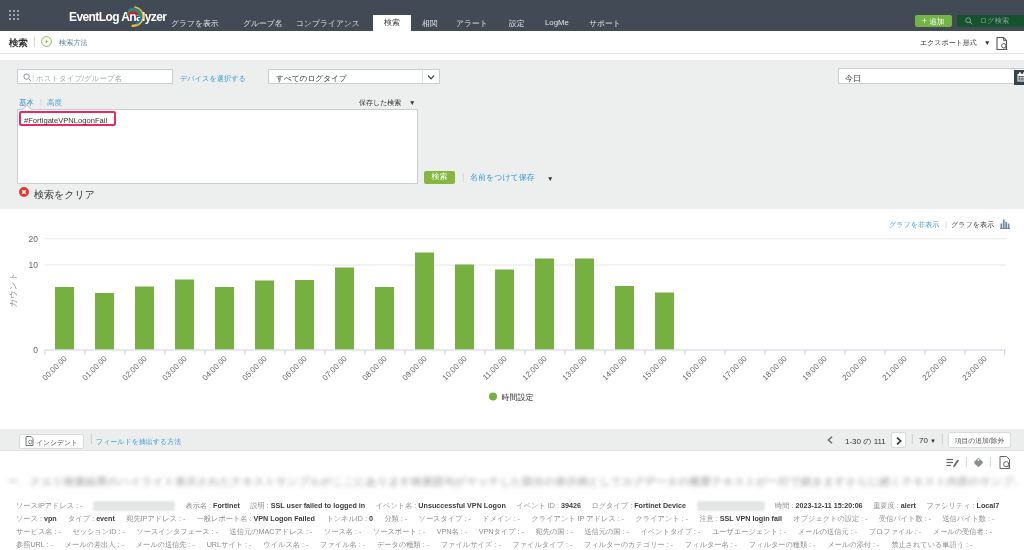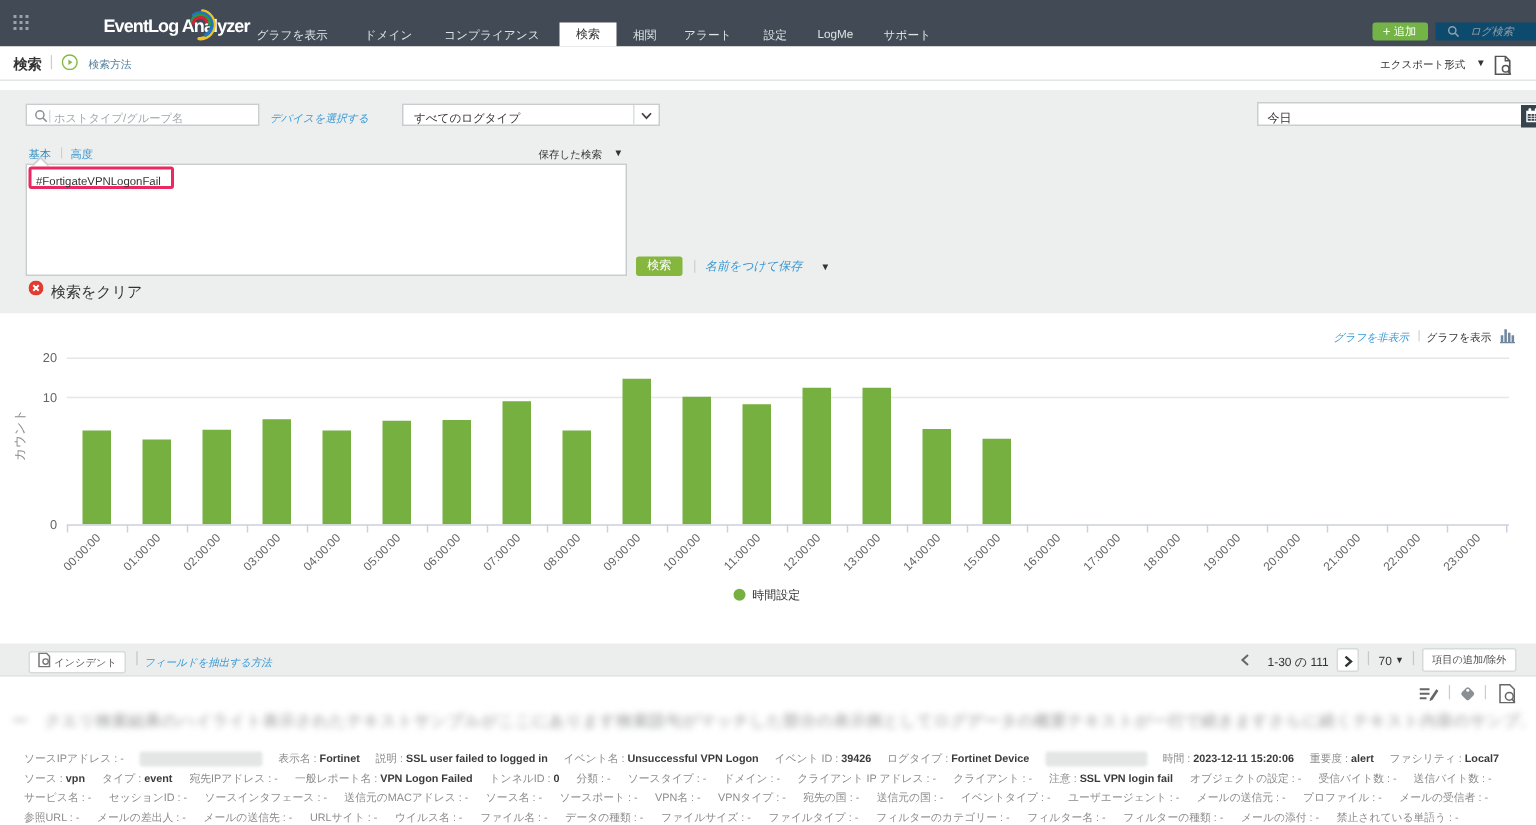--- a/index.html
+++ b/index.html
@@ -11,31 +11,31 @@
 
 #topbar { position:absolute; left:0; top:0; width:1024px; height:31px; background:#424b55; }
 #waffle { position:absolute; left:9px; top:10px; width:11px; height:11px; }
 #waffle i { position:absolute; width:2.2px; height:2.2px; background:#9aa3ab; }
 #logo { position:absolute; left:31px; top:10px; color:#fff; font-weight:bold; font-size:12px; letter-spacing:-0.6px;padding-left:38px; }
 #nav { position:absolute; left:0; top:0; width:1024px; height:31px; font-size:7.8px; color:#dde2e6; }
 #nav .it { position:absolute; top:18px; }
 #nav .tab { position:absolute; left:373px; top:15px; width:38px; height:16px; background:#fff; color:#333; text-align:center; line-height:16px; font-size:8px; }
 #tr1 { position:absolute; top:0; left:0; width:1024px; height:13px; }
 #addbtn { position:absolute; left:914.5px; top:14.5px; width:37px; height:12px; background:#74b446; border-radius:2px; color:#fff; font-size:7.5px; text-align:center; line-height:12px; }
-#logsearch { position:absolute; left:957px; top:14.5px; width:67px; height:12px; background:#0c4a6e; color:#959da5; font-size:7.2px; line-height:12px;font-style:italic; }
+#logsearch { position:absolute; left:957px; top:14.5px; width:67px; height:12px; background:#14532d; color:#959da5; font-size:7.2px; line-height:12px; }
 
 
 #pagehead { position:absolute; left:0; top:31px; width:1024px; height:23px; background:#fff; border-bottom:1px solid #e3e4e4; }
 #ph-title { position:absolute; left:9px; top:6px; font-size:9.5px; font-weight:bold; color:#333; letter-spacing:-0.2px; }
 .sep { color:#ccc; }
 
 
 #panel { position:absolute; left:0; top:60px; width:1024px; height:149px; background:#edeeee; }
 .inp { position:absolute; background:#fff; border:1px solid #c9cdcf; }
-.blue { color:#3799d4;font-style:italic; }
+.blue { color:#3799d4; }
 .steel { color:#54809c; }
 .txt { font-size:8.5px; color:#333; }
 
 
 #chartsec { position:absolute; left:0; top:209px; width:1024px; height:220px; background:#fff; }
 
 
 #ftoolbar { position:absolute; left:0; top:429px; width:1024px; height:22px; background:#eceeee; border-bottom:1px solid #e2e4e4; }
 .wbtn { position:absolute; background:#fff; border:1px solid #d8dbdb; border-radius:2px; font-size:8.5px; color:#4a4a4a; text-align:center; }
 
@@ -68,21 +68,21 @@
       </div>
     <div id="logo">EventLog Analyzer</div>
     <svg class="abs" style="left:123px;top:3.5px" width="22" height="26" viewBox="0 0 22 26">
         <path d="M 12.11 3.34 A 9.3 9.3 0 0 1 9.69 21.76" fill="none" stroke="#f3c421" stroke-width="2.3" stroke-linecap="round"></path>
         <path d="M 6.03 6.11 A 7.8 7.8 0 1 1 14.16 19.39" fill="none" stroke="#2176c2" stroke-width="2.3" stroke-linecap="round"></path>
         <path d="M 4.66 10.14 A 6.3 6.3 0 0 1 16.78 11.95" fill="none" stroke="#279a41" stroke-width="2.2" stroke-linecap="round"></path>
         <path d="M 5.80 11.50 A 4.8 4.8 0 0 1 14.95 10.70" fill="none" stroke="#d5203b" stroke-width="2.0" stroke-linecap="round"></path>
       </svg>
     <div id="nav">
       <span class="it" style="left:171px">グラフを表示</span>
-      <span class="it" style="left:243px">ドメイン</span>
+      <span class="it" style="left:243px">グループ名</span>
       <span class="it" style="left:296px">コンプライアンス</span>
       <span class="tab">検索</span>
       <span class="it" style="left:422px">相関</span>
       <span class="it" style="left:456px">アラート</span>
       <span class="it" style="left:509px">設定</span>
       <span class="it" style="left:545px">LogMe</span>
       <span class="it" style="left:589px">サポート</span>
     </div>
     <div id="addbtn"><span style="font-size:9px;vertical-align:-0.5px">+</span> 追加</div>
     <div id="logsearch">

